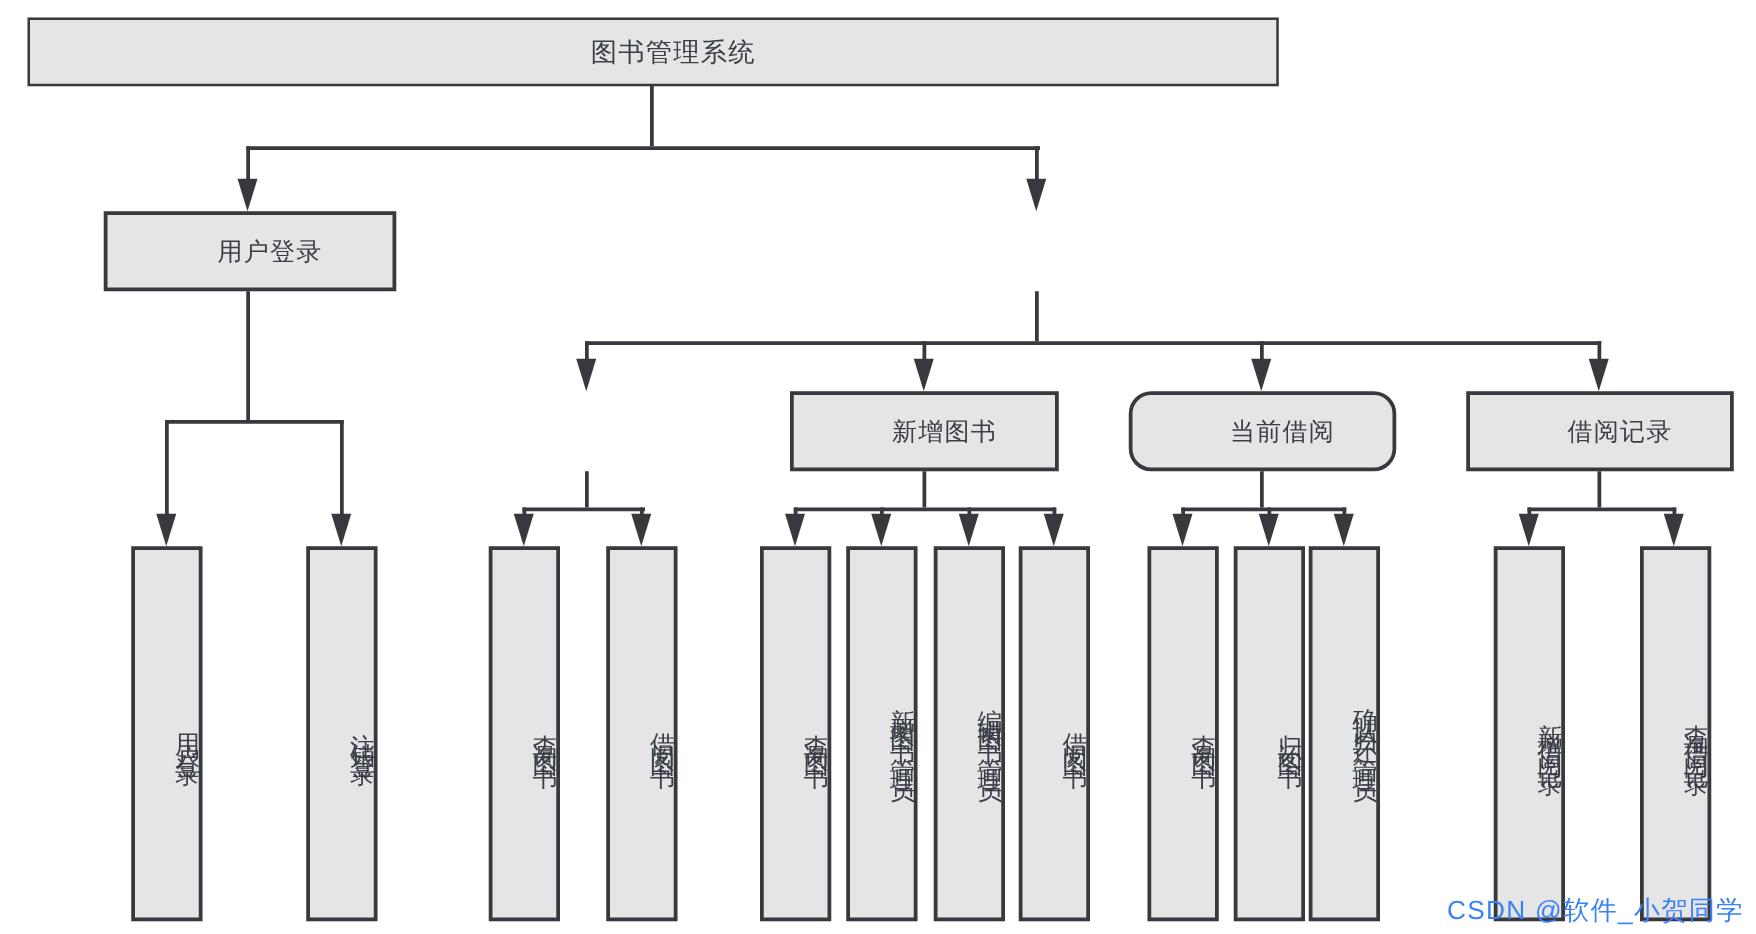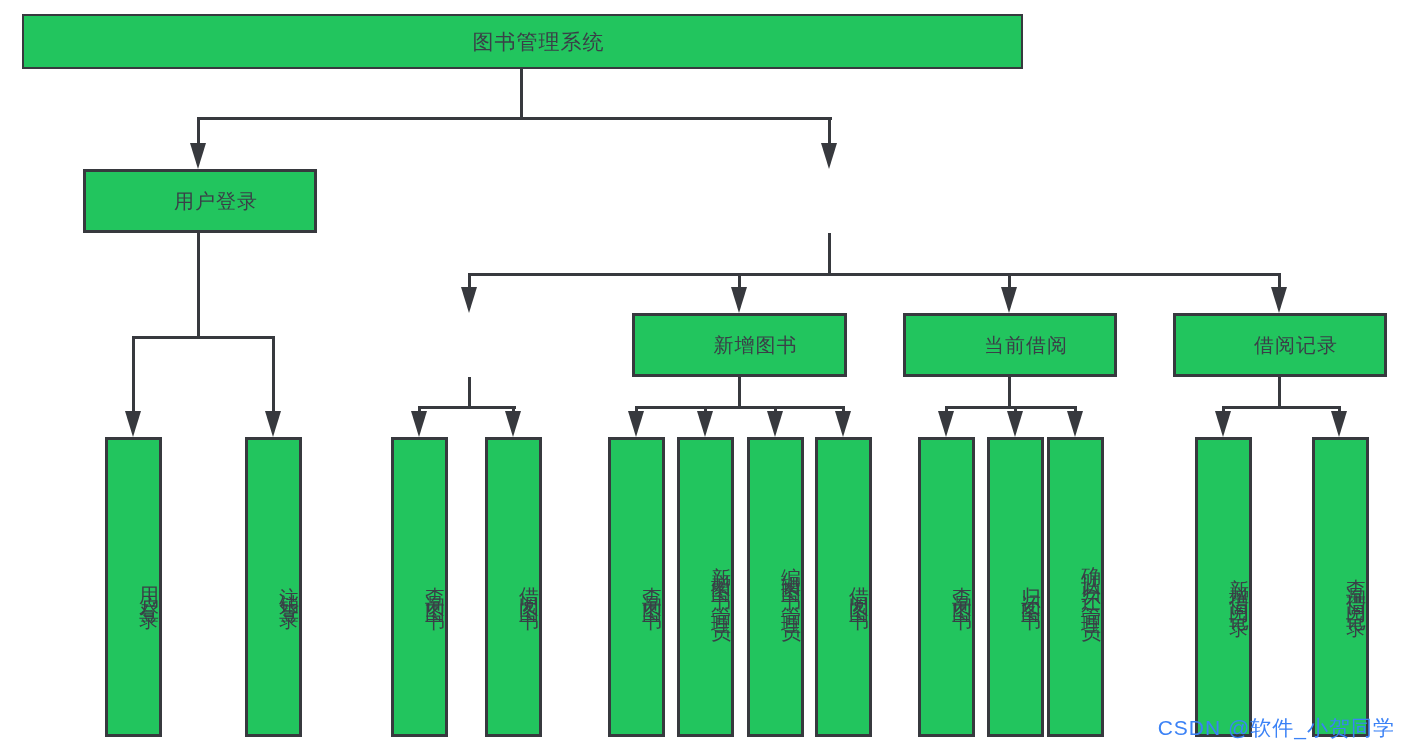--- a/index.html
+++ b/index.html
@@ -2,21 +2,21 @@
 <html><head>
 <meta charset="utf-8">
 <style>
   html,body{margin:0;padding:0;background:#ffffff;}
   .canvas{
     position:relative;width:1405px;height:747px;background:#ffffff;overflow:hidden;
     font-family:"Liberation Sans","DejaVu Sans",sans-serif;
   }
   .box{
     position:absolute;box-sizing:border-box;
-    border:3px solid #37393e;background:#22c55e;
+    border:3px solid #37393e;background:#e5e5e5;
     display:flex;align-items:center;justify-content:center;
     color:#3a3f47;font-size:20px;letter-spacing:1px;white-space:nowrap;padding-left:32px;
   }
   .box.root{border-width:2px;font-size:21px;}
   .leaf{width:57px;height:300px;top:437px;}
   .vlabel{
     writing-mode:vertical-rl;text-orientation:mixed;
     letter-spacing:8px;line-height:1;font-size:20px;
   }
   .line{position:absolute;background:#37393e;}
@@ -64,21 +64,21 @@
   <div class="line" style="left:738px;top:273px;width:3px;height:18px;"></div>
   <div class="head" style="left:731px;top:287px;"></div>
   <div class="line" style="left:1008px;top:273px;width:3px;height:18px;"></div>
   <div class="head" style="left:1001px;top:287px;"></div>
   <div class="line" style="left:1278px;top:273px;width:3px;height:18px;"></div>
   <div class="head" style="left:1271px;top:287px;"></div>
 
   <div class="box" style="left:632px;top:313px;width:215px;height:64px;">
     <span>新增图书</span>
   </div>
-  <div class="box" style="left:903px;top:313px;width:214px;height:64px;">
+  <div class="box" style="left:903px;top:313px;width:214px;height:64px;border-radius:18px;">
     <span>当前借阅</span>
   </div>
   <div class="box" style="left:1173px;top:313px;width:214px;height:64px;">
     <span>借阅记录</span>
   </div>
 
   <div class="line" style="left:468px;top:377px;width:3px;height:29px;"></div>
   <div class="line" style="left:418px;top:406px;width:98px;height:3px;"></div>
   <div class="line" style="left:418px;top:406px;width:3px;height:8px;"></div>
   <div class="head" style="left:411px;top:411px;"></div>

